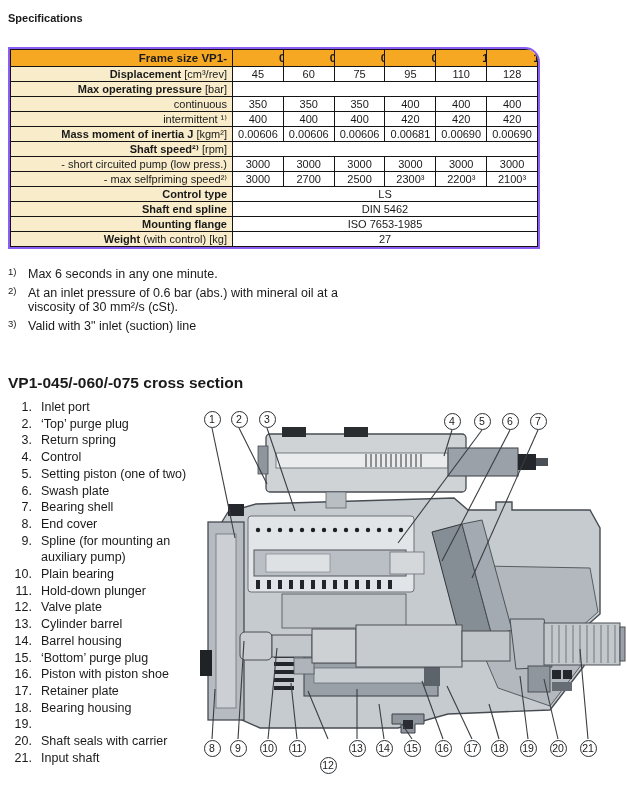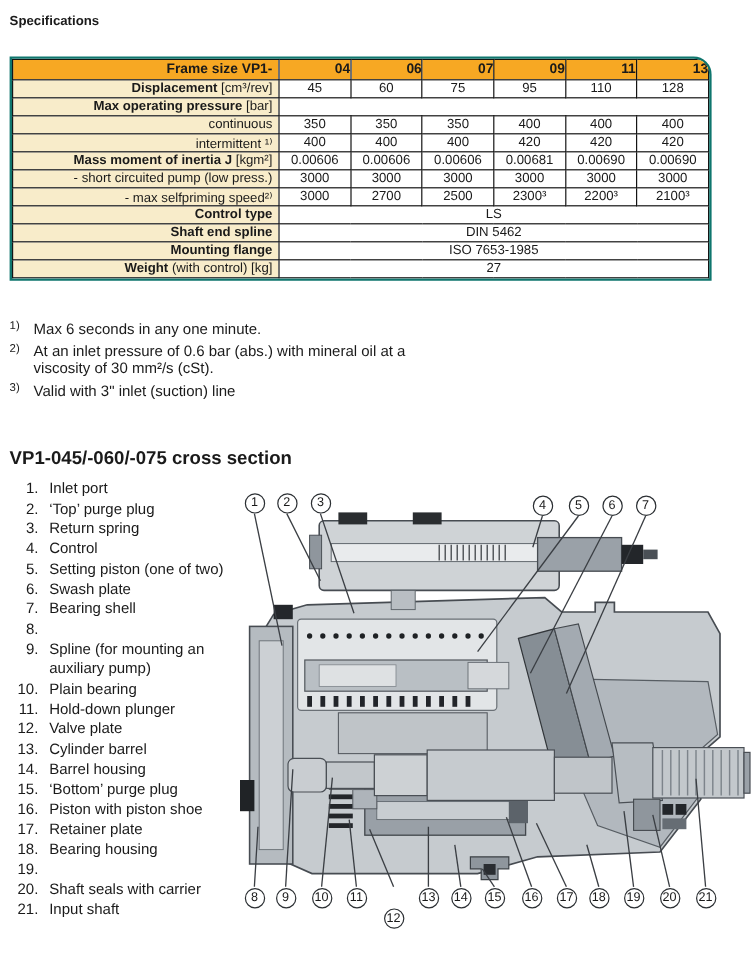--- a/index.html
+++ b/index.html
@@ -6,22 +6,22 @@
   html,body { background:#fff; }
   .page {
     position:relative; width:627px; height:810px; background:#ffffff;
     font-family:"Liberation Sans","DejaVu Sans",sans-serif; color:#1a1a1a; overflow:hidden;
   }
   .h-spec { position:absolute; left:8px; top:12px; font-size:11px; font-weight:bold; }
   .h-cross { position:absolute; left:8px; top:374px; font-size:15.5px; font-weight:bold; }
 
   
   .tbl-wrap {
-    position:absolute; left:8px; top:47px; width:585px;
-    border:2px solid #0f766e; border-top-right-radius:15px; overflow:hidden;
+    position:absolute; left:8px; top:47px; width:532px;
+    border:2px solid #8b5cf6; border-top-right-radius:15px; overflow:hidden;
   }
   .tbl-wrap table { width:100%; border-collapse:collapse; font-size:11px; table-layout:fixed; }
   .tbl-wrap th, .tbl-wrap td { border:1px solid #141414; padding:0 5px; height:15px; overflow:hidden; white-space:nowrap; }
   .tbl-wrap tr.hdr th { background:#F7A823; height:17px; font-size:11.5px; }
   .tbl-wrap .lbl { background:#F8ECCA; text-align:right; }
   .tbl-wrap tr.hdr .lbl { background:#F7A823; }
   .tbl-wrap .val, .tbl-wrap th.size { text-align:center; background:#fff; }
   .tbl-wrap tr.hdr th.size { background:#F7A823;padding-left:46px; }
   .tbl-wrap td.spanv { text-align:center; background:#fff; }
   .b { font-weight:bold; }
@@ -106,20 +106,24 @@
         <td class="val">420</td>
       </tr>
       <tr>
         <td class="lbl"><span class="b">Mass moment of inertia J</span><span> [kgm²]</span></td>
         <td class="val">0.00606</td>
         <td class="val">0.00606</td>
         <td class="val">0.00606</td>
         <td class="val">0.00681</td>
         <td class="val">0.00690</td>
         <td class="val">0.00690</td>
+      </tr>
+      <tr>
+        <td class="lbl"><span class="b">Shaft speed²⁾</span><span> [rpm]</span></td>
+        <td class="spanv" colspan="6"></td>
       </tr>
       <tr>
         <td class="lbl"><span class="b"></span><span>- short circuited pump (low press.)</span></td>
         <td class="val">3000</td>
         <td class="val">3000</td>
         <td class="val">3000</td>
         <td class="val">3000</td>
         <td class="val">3000</td>
         <td class="val">3000</td>
       </tr>
@@ -193,20 +197,21 @@
     <li>
         <span class="pn">6.</span>
         <span class="pl">Swash plate</span>
       </li>
     <li>
         <span class="pn">7.</span>
         <span class="pl">Bearing shell</span>
       </li>
     <li>
         <span class="pn">8.</span>
+        <span class="pl">End cover</span>
       </li>
     <li>
         <span class="pn">9.</span>
         <span class="pl">Spline (for mounting an auxiliary pump)</span>
       </li>
     <li>
         <span class="pn">10.</span>
         <span class="pl">Plain bearing</span>
       </li>
     <li>

